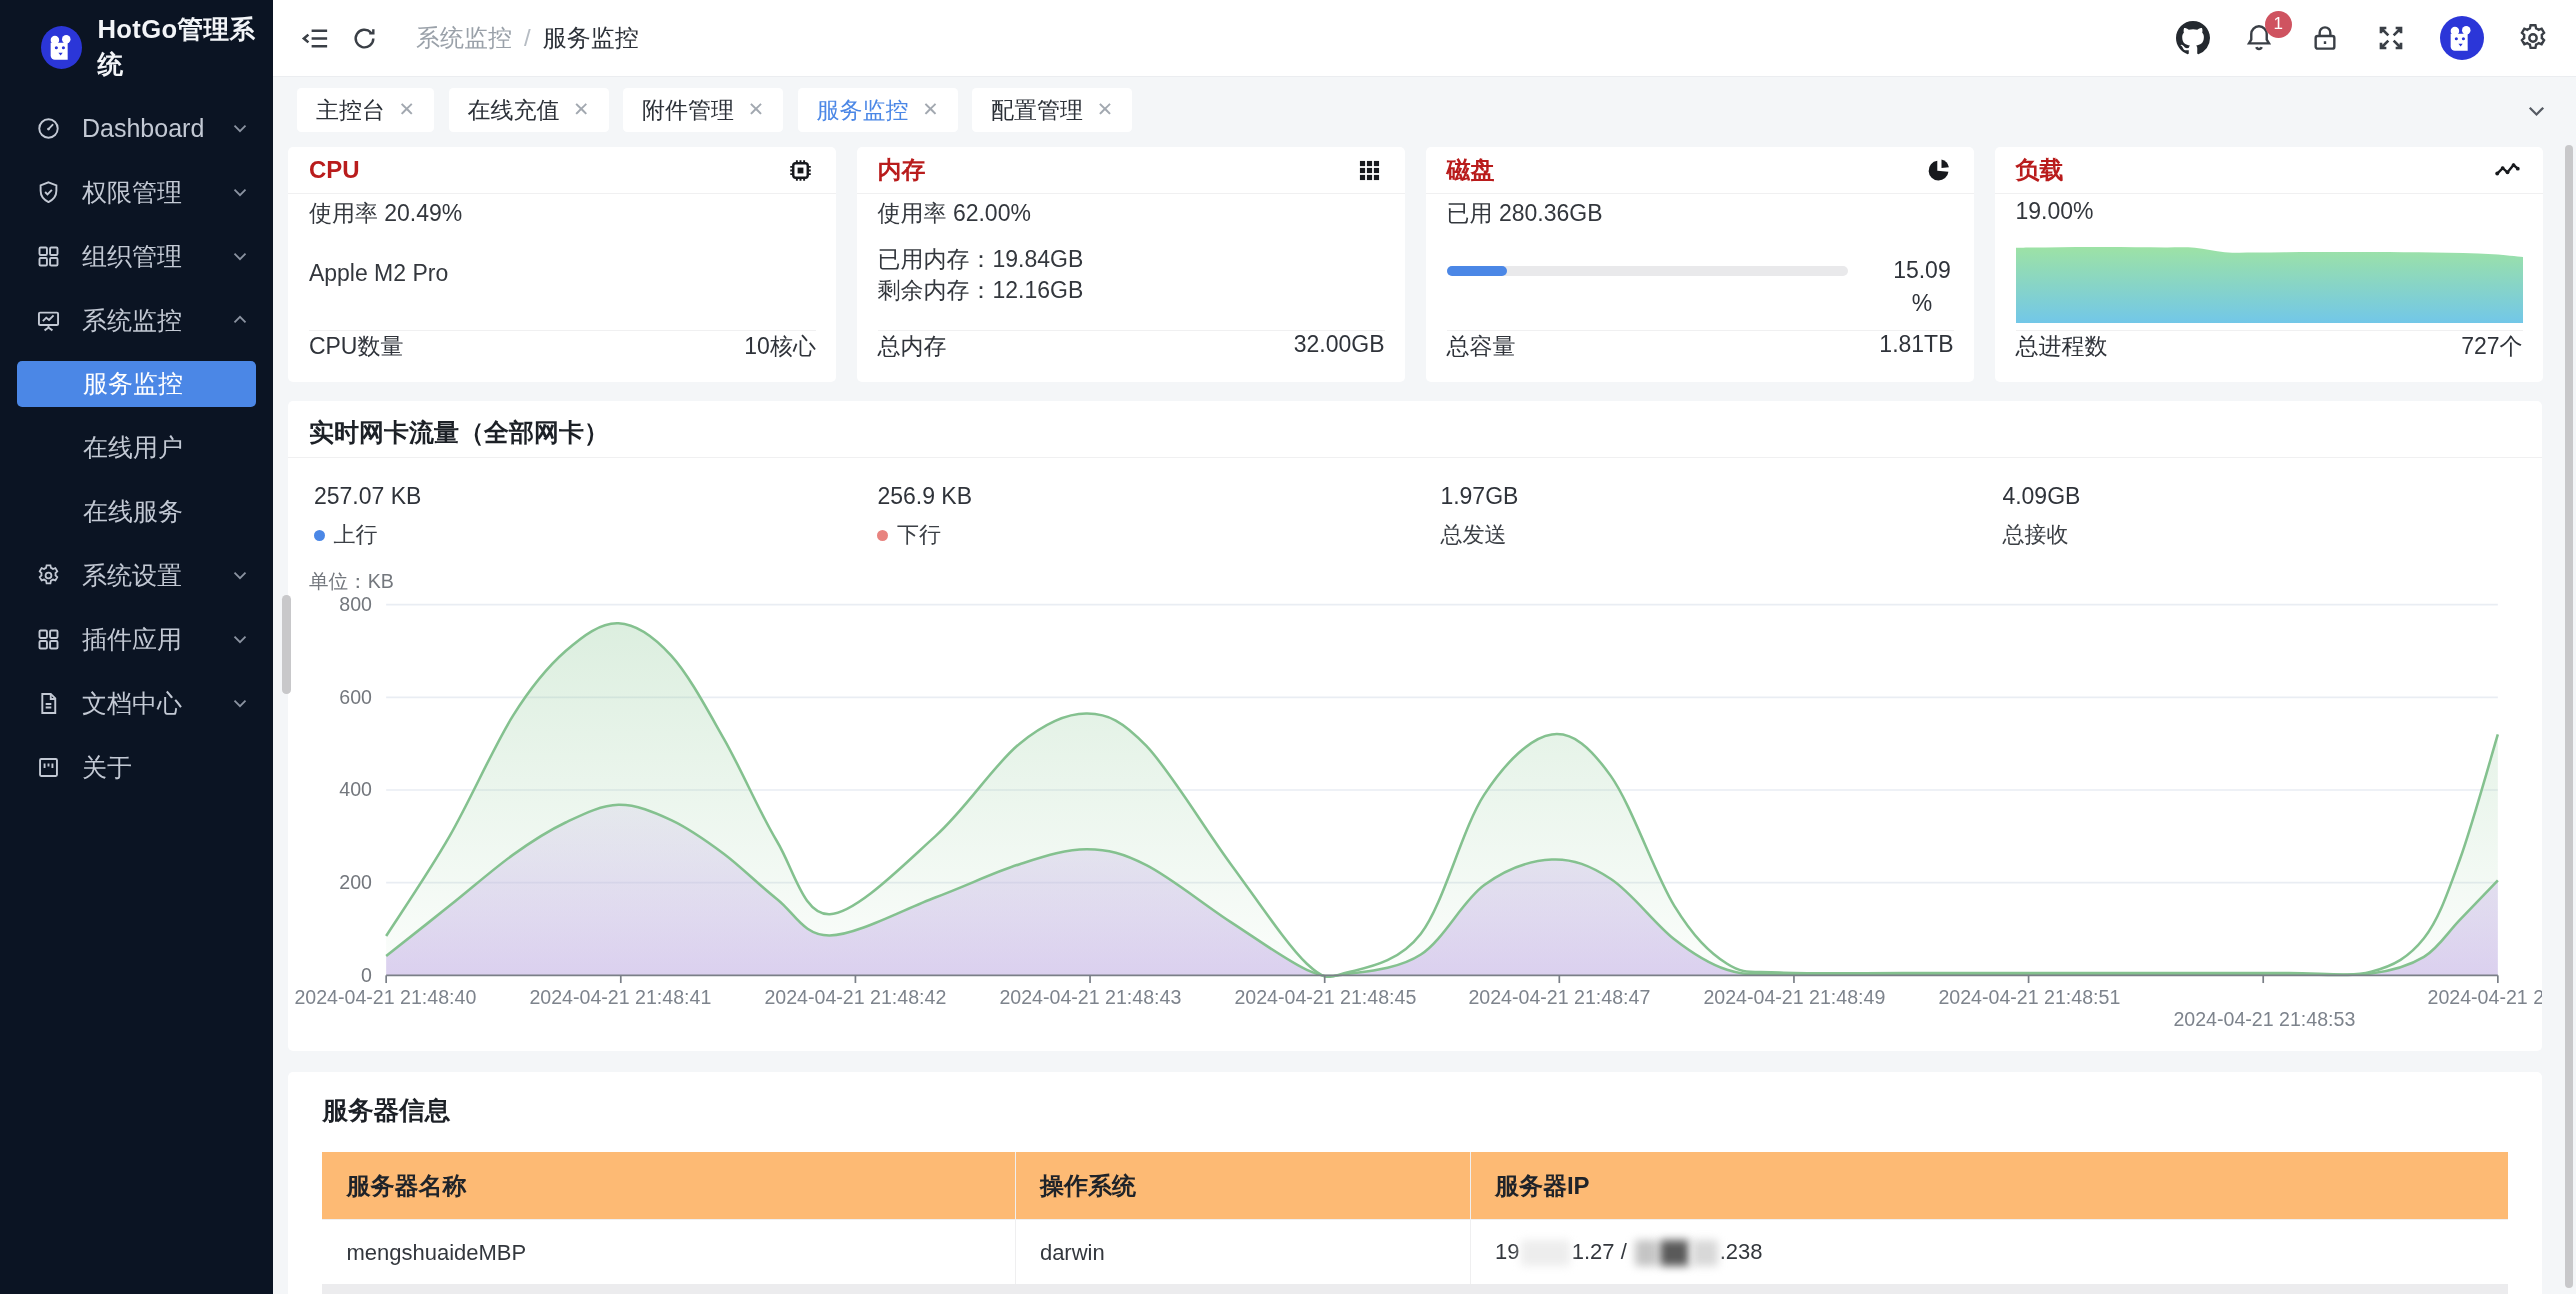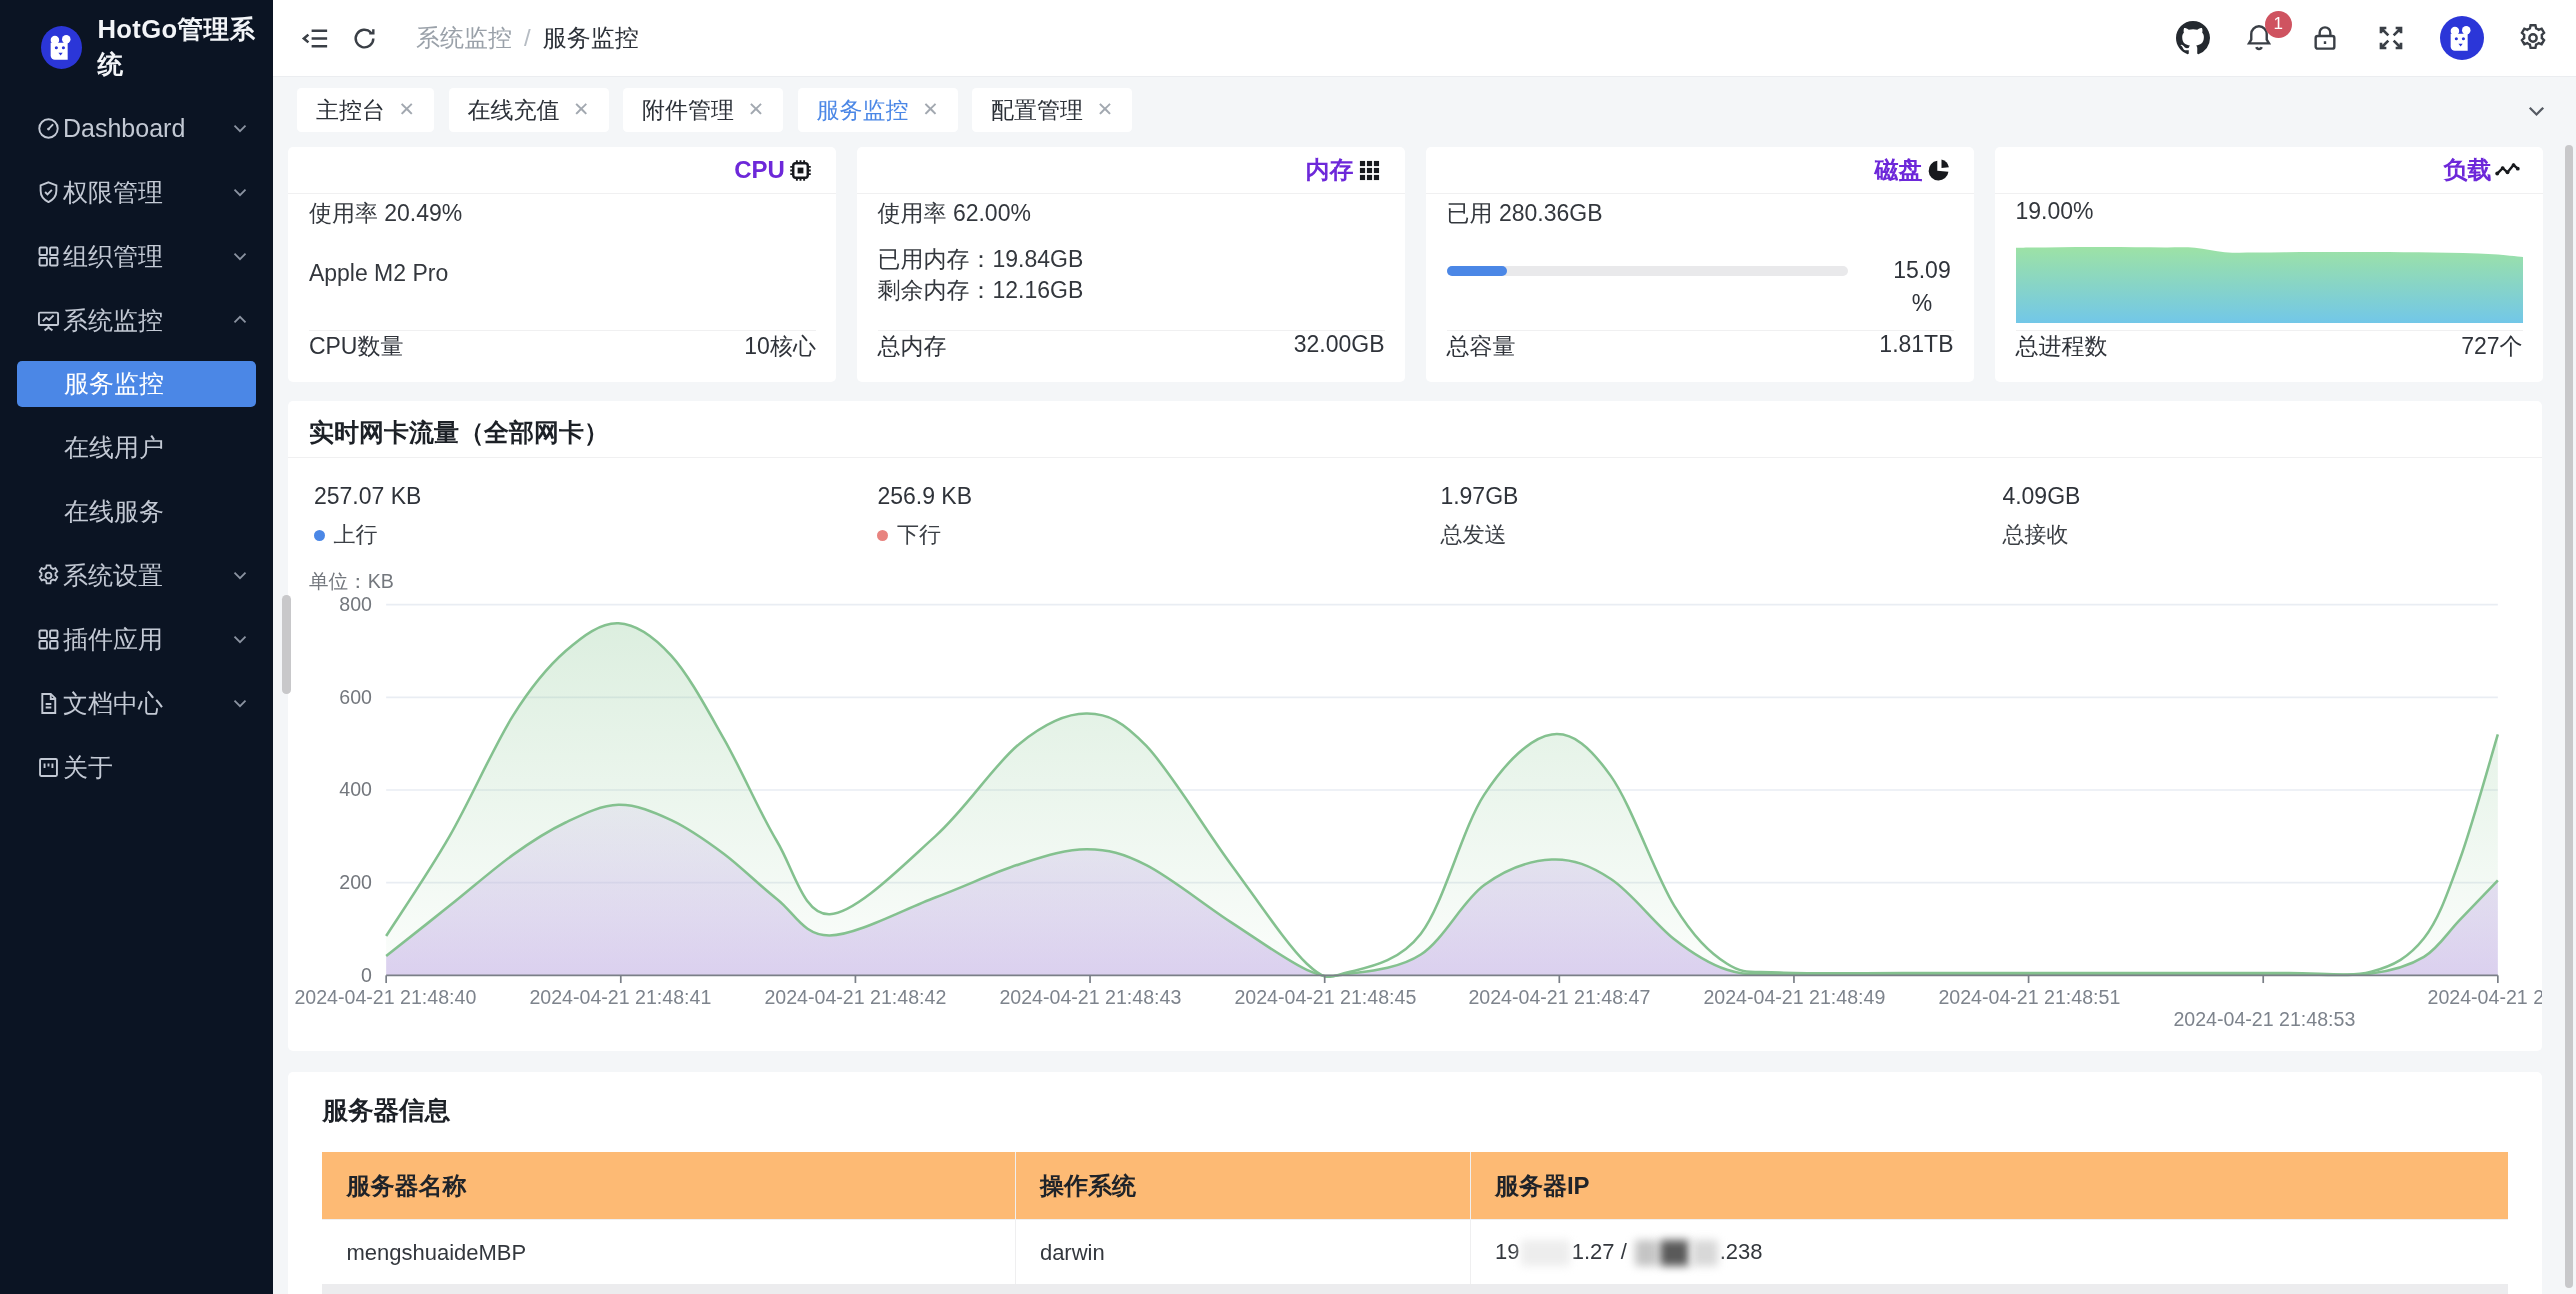--- a/index.html
+++ b/index.html
@@ -8,21 +8,21 @@
   .app{position:relative;width:2576px;height:1295px;}
 
   
   .sidebar{position:absolute;left:0;top:0;width:273px;height:1295px;background:#0b1423;z-index:5;}
   .logo-row{position:absolute;left:41px;top:12px;display:flex;align-items:center;gap:15.4px;}
   .logo-badge{width:43px;height:43px;border-radius:50%;background:#2b36d8;display:flex;align-items:center;justify-content:center;overflow:hidden;}
   .logo-title{color:#f3f5f8;font-size:25.6px;font-weight:600;letter-spacing:0.4px;}
   .menu{position:absolute;left:0;top:96px;right:0;}
   .mi{height:64px;display:flex;align-items:center;padding:0 22px 0 34px;color:#c3c9d4;font-size:25px;cursor:pointer;}
   .mi .mi-icon{width:29px;height:29px;flex:0 0 29px;display:flex;align-items:center;justify-content:center;}
-  .mi .mi-label{flex:1;white-space:nowrap;}
+  .mi .mi-label{flex:1;margin-left:19px;white-space:nowrap;}
   .mi .mi-chev{width:22px;height:22px;color:#8b93a1;}
   .mi.sub{padding-left:64px;}
   .mi.active{height:46px;margin:8.5px 17px;background:#4b87e6;border-radius:5.1px;padding:0 22px 0 47px;color:#ffffff;}
   svg.ic{display:block;}
 
   
   .main{position:absolute;left:273px;top:0;width:2303px;height:1295px;}
   .topbar{position:absolute;left:0;top:0;width:2303px;height:77px;background:#fff;border-bottom:0.9px solid #ebedf0;
           display:flex;align-items:center;padding:0 25.6px;box-sizing:border-box;}
   .tb-icon{width:34px;height:34px;display:flex;align-items:center;justify-content:center;color:#3a3f46;cursor:pointer;}
@@ -42,22 +42,22 @@
   .tab.active{color:#4b87e6;}
   .tab-close{color:#a2a8b0;font-size:19.6px;line-height:1;}
   .tab-chevron{margin-left:auto;width:31px;height:31px;color:#565b63;display:flex;align-items:center;justify-content:center;cursor:pointer;}
 
   
   .content{position:absolute;left:0;top:142px;width:2303px;height:1153px;}
   .panel{position:absolute;background:#fff;border-radius:5.1px;}
 
   
   .card{position:absolute;top:5.1px;width:548px;height:235px;background:#fff;border-radius:5.1px;}
-  .card-hd{display:flex;justify-content:flex-end;align-items:center;height:46px;padding:0 20.5px;
-           border-bottom:0.9px solid #f0f0f1;font-size:24px;font-weight:700;color:#6d28d9;}
+  .card-hd{display:flex;justify-content:space-between;align-items:center;height:46px;padding:0 20.5px;
+           border-bottom:0.9px solid #f0f0f1;font-size:24px;font-weight:700;color:#b91c1c;}
   .card-hd .hd-icon{width:31px;height:31px;display:flex;align-items:center;justify-content:center;color:#17191d;}
   .card-line{position:absolute;left:20.5px;right:20.5px;font-size:23px;color:#33373d;}
   .card-ft{position:absolute;left:20.5px;right:20.5px;bottom:0;height:51px;border-top:0.9px solid #f0f0f1;
            display:flex;justify-content:space-between;font-size:23px;color:#2f333a;}
   .disk-track{position:absolute;left:20.5px;top:119px;width:401px;height:10.2px;border-radius:5.1px;background:#e9e9eb;}
   .disk-fill{height:10.2px;border-radius:5.1px;background:#4b87e6;width:0;}
   .disk-pct{position:absolute;right:5.1px;top:107px;width:94px;text-align:center;font-size:23px;color:#2f333a;line-height:1.45;}
   .load-mini{position:absolute;left:20.5px;right:20.5px;top:96px;height:80px;}
 
   

